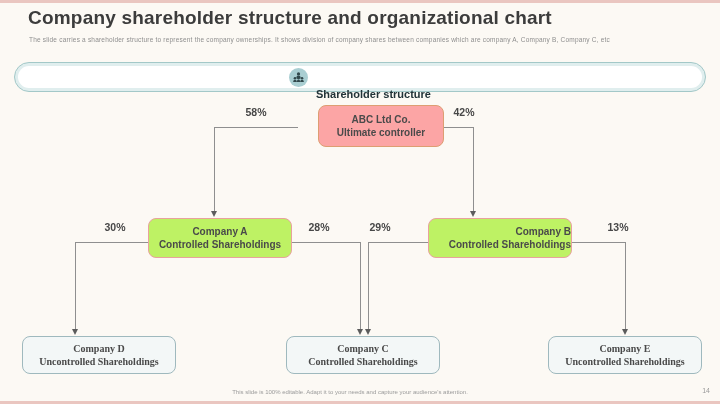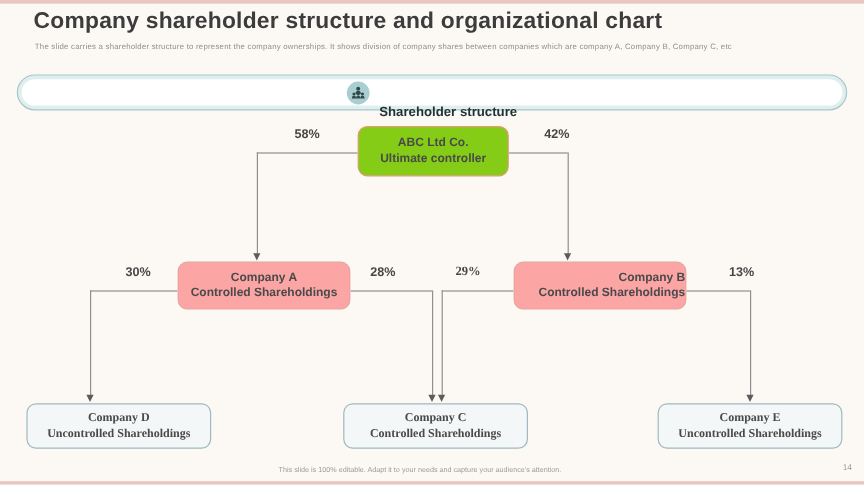--- a/index.html
+++ b/index.html
@@ -56,22 +56,22 @@
     position: absolute;
     border-radius: 8px;
     display: flex; flex-direction: column;
     align-items: center; justify-content: center;
     text-align: center;
     font-weight: bold;
     line-height: 1.3;
     font-size: 10px;
     color: #4a4a4a;
   }
-  .node-root        { background: #84cc16; border: 1px solid #dd9e72; }
-  .node-controlled  { background: #fca5a5; border: 1px solid #e8a39c; }
+  .node-root        { background: #fca5a5; border: 1px solid #dd9e72; margin-left: 20px; }
+  .node-controlled  { background: #bef264; border: 1px solid #e8a39c; }
   .node-uncontrolled{ background: #f3f7f7; border: 1px solid #9fb9be; font-family: Liberation Serif, serif; }
 
   .pct {
     position: absolute;
     width: 40px; text-align: center;
     font-size: 10.5px; font-weight: bold; color: #474747;
   }
 
   .hline { position: absolute; height: 1px; background: #8f8f8f; }
   .vline { position: absolute; width: 1px;  background: #8f8f8f; }
@@ -142,21 +142,21 @@
   <div class="arrow-down" style="left:364.5px; top:329px;"></div>
 
   <div class="hline" style="left:572px; top:242px; width:53px;"></div>
   <div class="vline" style="left:625px; top:242px; height:88px;"></div>
   <div class="arrow-down" style="left:621.5px; top:329px;"></div>
 
   <div class="pct" style="left:236px; top:106px;">58%</div>
   <div class="pct" style="left:444px; top:106px;">42%</div>
   <div class="pct" style="left:95px;  top:221px;">30%</div>
   <div class="pct" style="left:299px; top:221px;">28%</div>
-  <div class="pct" style="left:370px; top:221px;font-family:Liberation Serif, serif;">29%</div>
+  <div class="pct" style="left:360px; top:221px;">29%</div>
   <div class="pct" style="left:598px; top:221px;">13%</div>
 
   <div class="node node-root" style="left:298px; top:105px; width:126px; height:42px;">
     <span>ABC Ltd Co.</span>
     <span>Ultimate controller</span>
   </div>
 
   <div class="node node-controlled" style="left:148px; top:218px; width:144px; height:40px;">
     <span>Company A</span>
     <span>Controlled Shareholdings</span>

